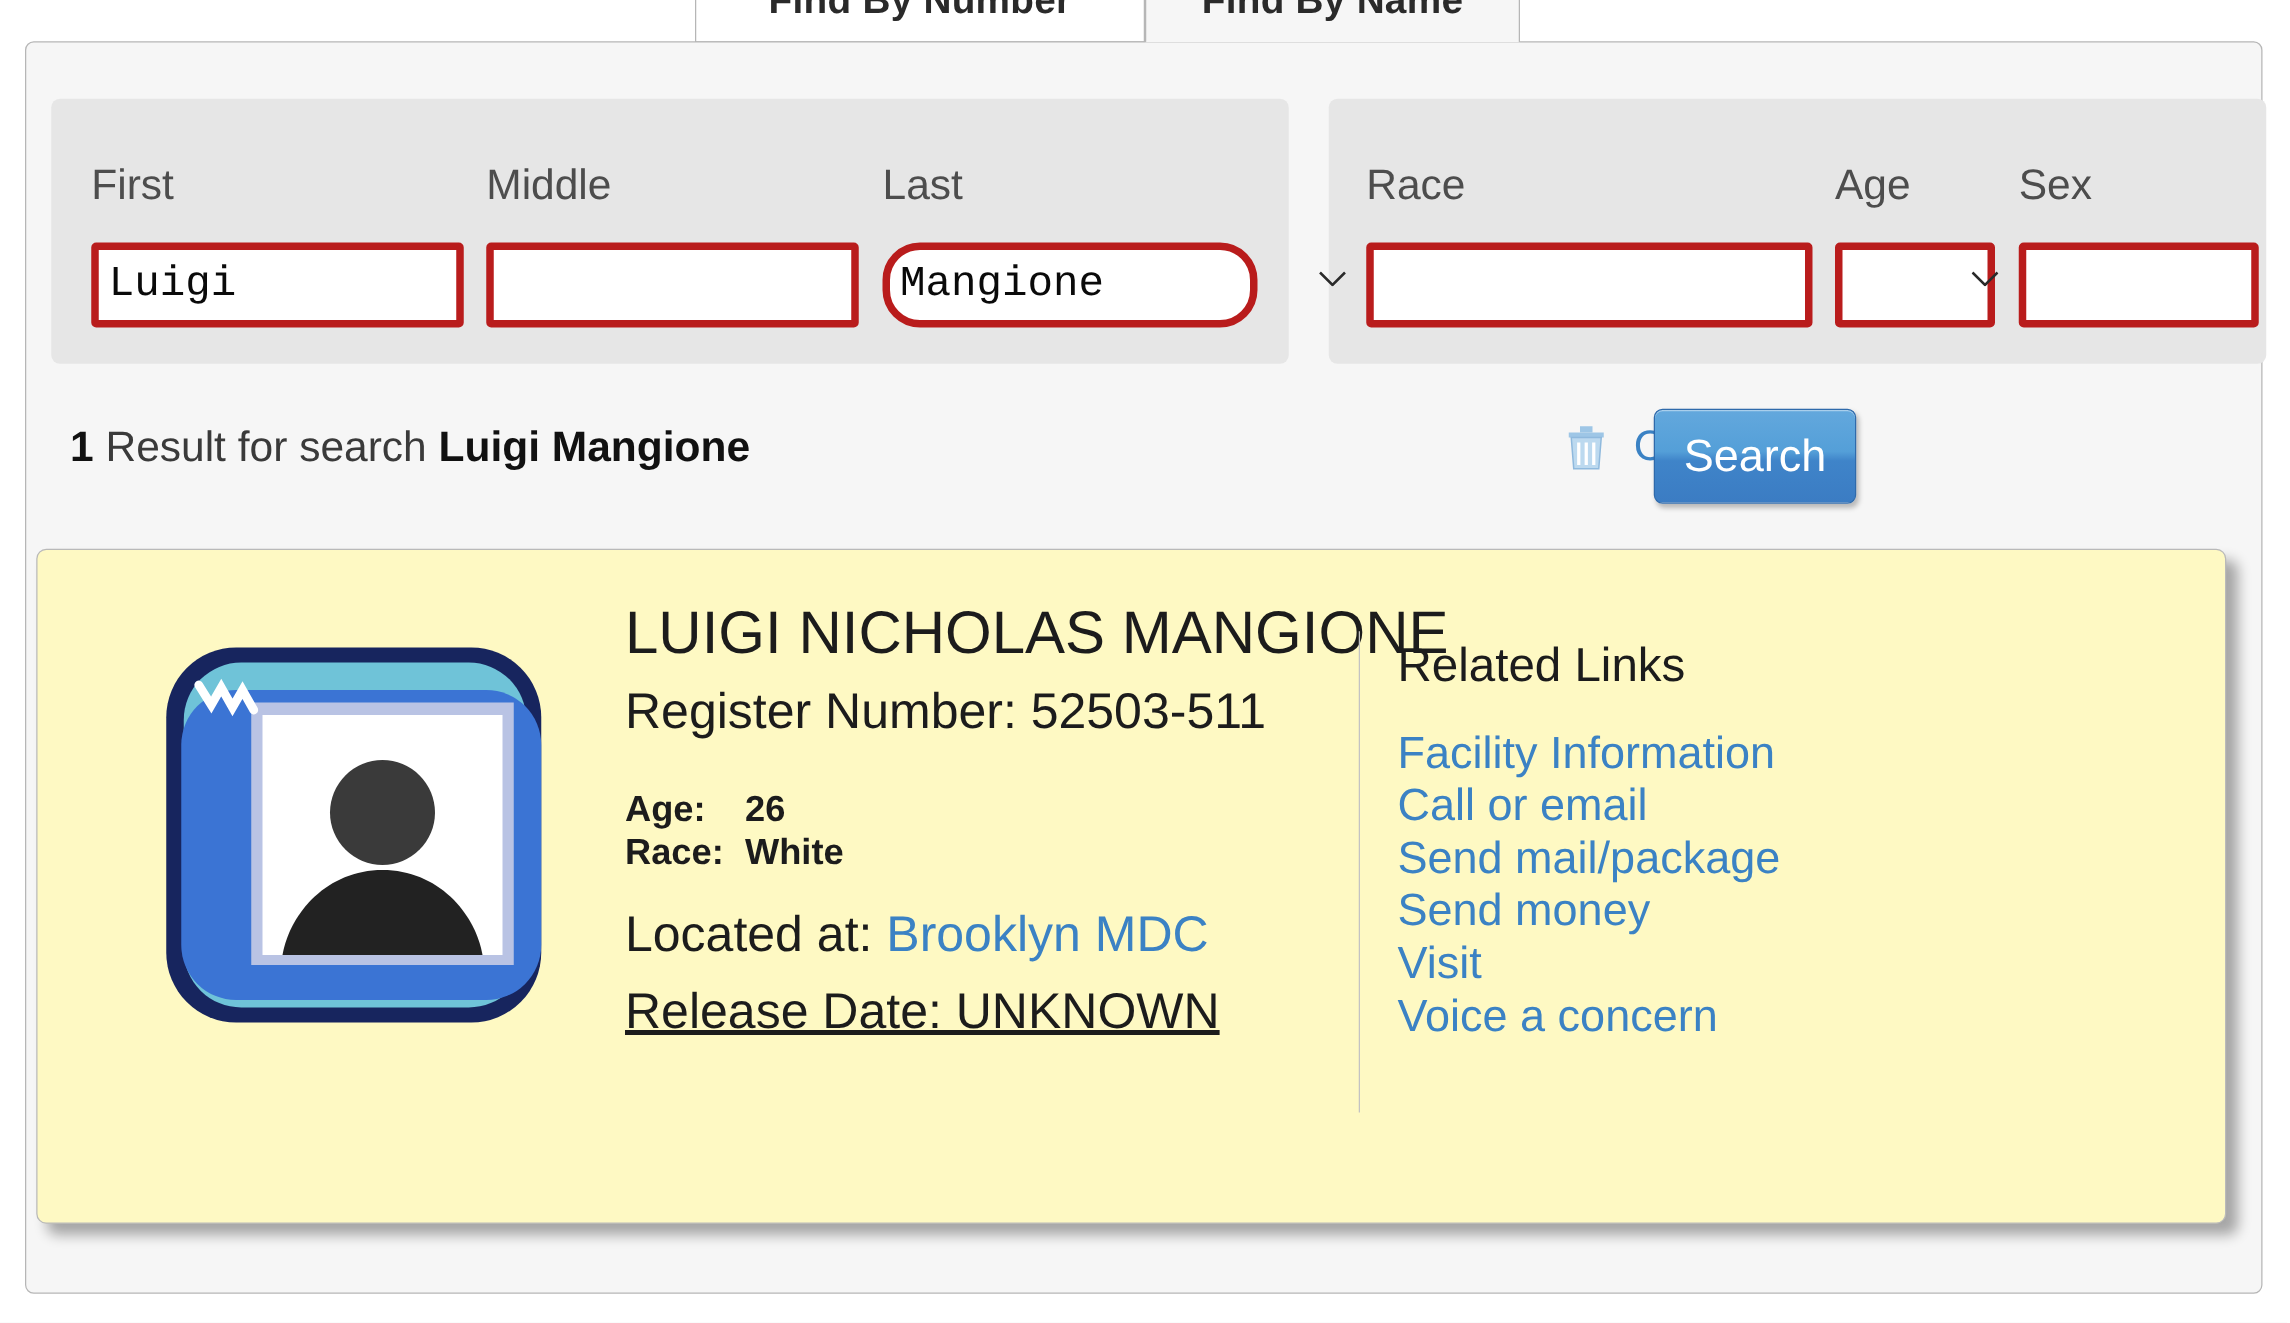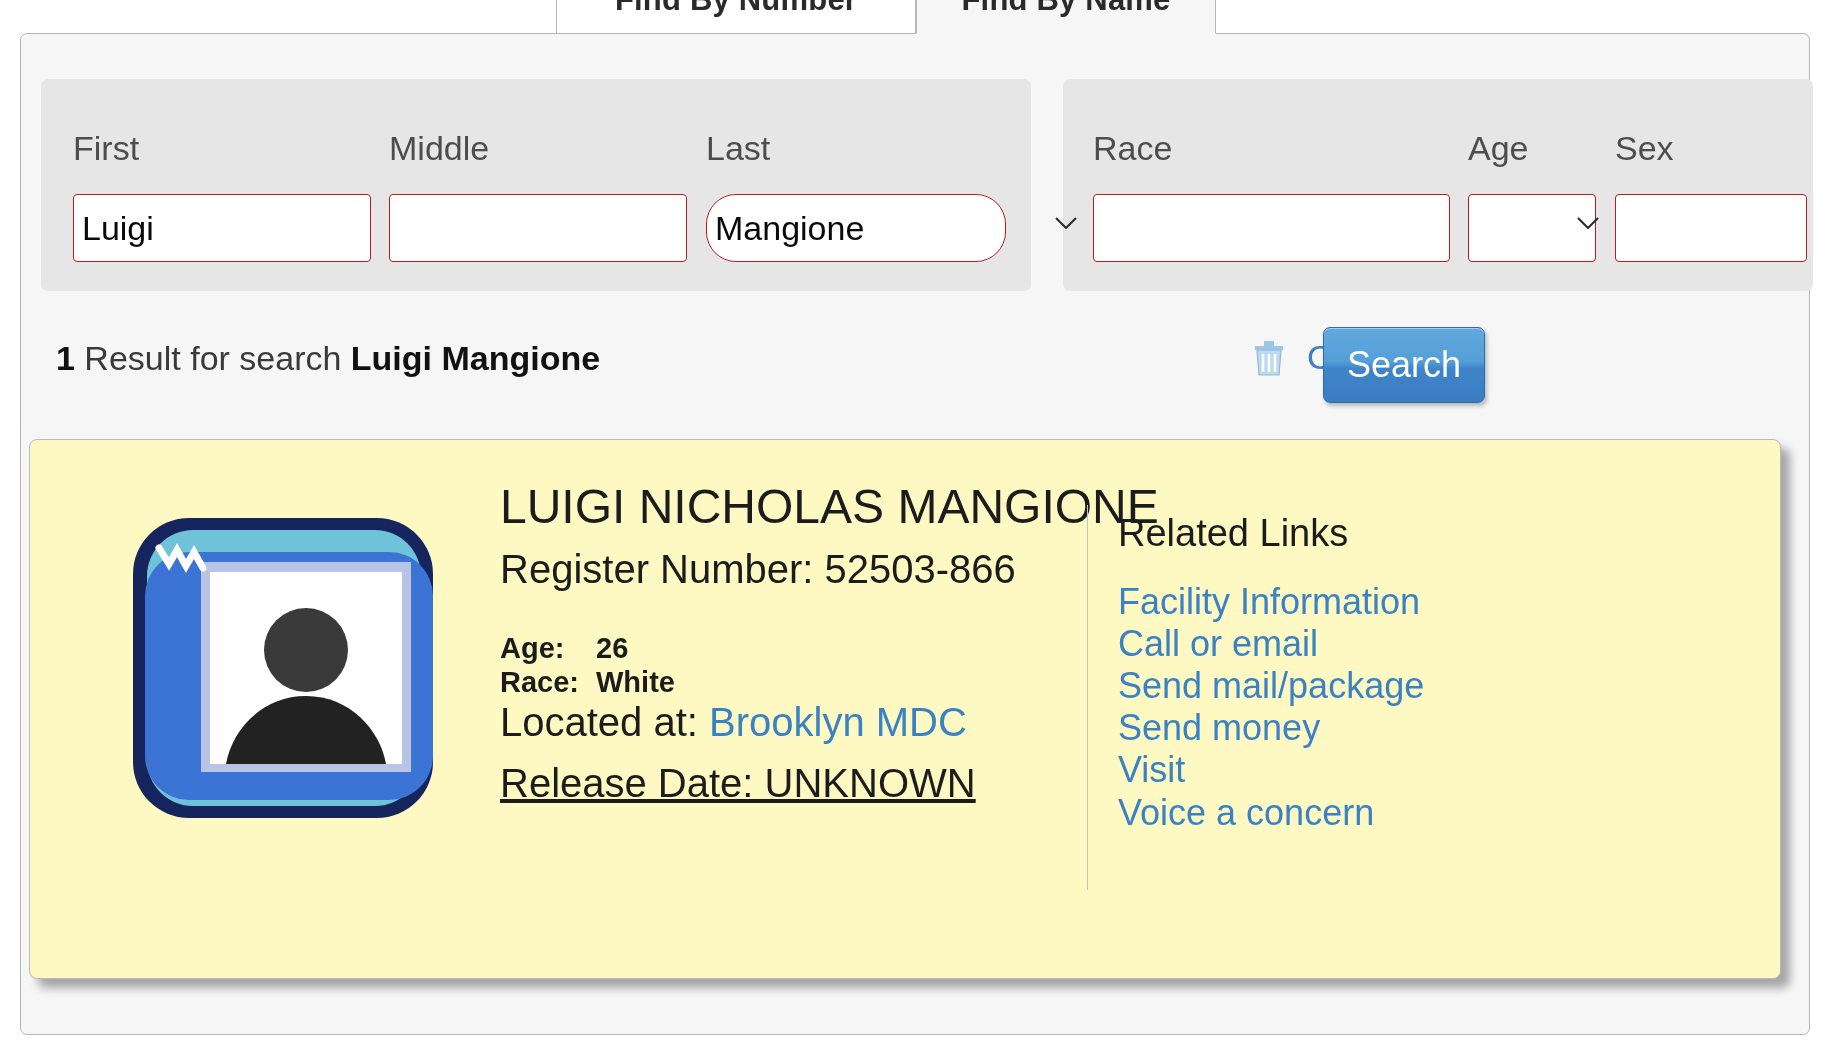--- a/index.html
+++ b/index.html
@@ -49,23 +49,23 @@
   .field{position:absolute;top:0;}
   .field-label{
     position:absolute;top:50px;left:0;
     font-size:34px;color:#4d4d4d;white-space:nowrap;
   }
   .field-input{
     position:absolute;top:115px;left:0;
     box-sizing:border-box;
     height:68px;
     background:#ffffff;
-    border:1px solid #b91c1c;
+    border:6px solid #b91c1c;
     border-radius:4px;
-    font-family:Liberation Sans, sans-serif;
+    font-family:Liberation Mono, monospace;
     font-size:34px;
     color:#0a0a0a;
     padding:0 8px;
     outline:none;
   }
   select.field-input{
     appearance:none;-webkit-appearance:none;-moz-appearance:none;
     padding-right:48px;
   }
   .sel-arrow{
@@ -126,21 +126,21 @@
   .detail-col{position:absolute;left:470px;top:38px;width:700px;}
   .inmate-name{
     font-size:48px;color:#1c1c1c;line-height:1.19;
     margin:0;font-weight:normal;white-space:pre-line;
   }
   .reg-number{font-size:40px;color:#1c1c1c;margin-top:12px;}
   .attrs{margin-top:40px;font-weight:bold;}
   .attr-row{display:flex;font-size:29px;color:#1c1c1c;line-height:1.17;}
   .attr-key{width:96px;}
   .attr-val{}
-  .located{font-size:40px;color:#1c1c1c;}
+  .located{font-size:40px;color:#1c1c1c;margin-top:26px;}
   .located a{color:#3b82c4;text-decoration:none;}
   .release{font-size:40px;color:#1c1c1c;margin-top:16px;text-decoration:underline;}
 
   .divider{
     position:absolute;left:1057px;top:65px;width:1px;height:385px;
     background:#c3c3c3;
   }
   .links-col{position:absolute;left:1088px;top:72px;width:520px;}
   .links-title{font-size:38px;color:#1c1c1c;margin:0 0 26px 0;font-weight:normal;}
   .link-item{
@@ -237,21 +237,21 @@
           <g>
             <circle cx="191" cy="150" r="42" fill="#3a3a3a"></circle>
             <path d="M191 196 c-44 0 -74 34 -80 68 h160 c-6 -34 -36 -68 -80 -68 z" fill="#222222"></path>
           </g>
           <path d="M44 48 l10 16 l8 -14 l9 16 l8 -14 l9 16" stroke="#ffffff" stroke-width="7" fill="none" stroke-linecap="round"></path>
         </svg>
       </div>
 
       <div class="detail-col">
         <h1 class="inmate-name">LUIGI NICHOLAS MANGIONE</h1>
-        <div class="reg-number">Register Number: 52503-866</div>
+        <div class="reg-number">Register Number: 52503-511</div>
 
         <div class="attrs">
           <div class="attr-row">
             <span class="attr-key">Age:</span>
             <span class="attr-val">26</span>
           </div>
           <div class="attr-row">
             <span class="attr-key">Race:</span>
             <span class="attr-val">White</span>
           </div>

